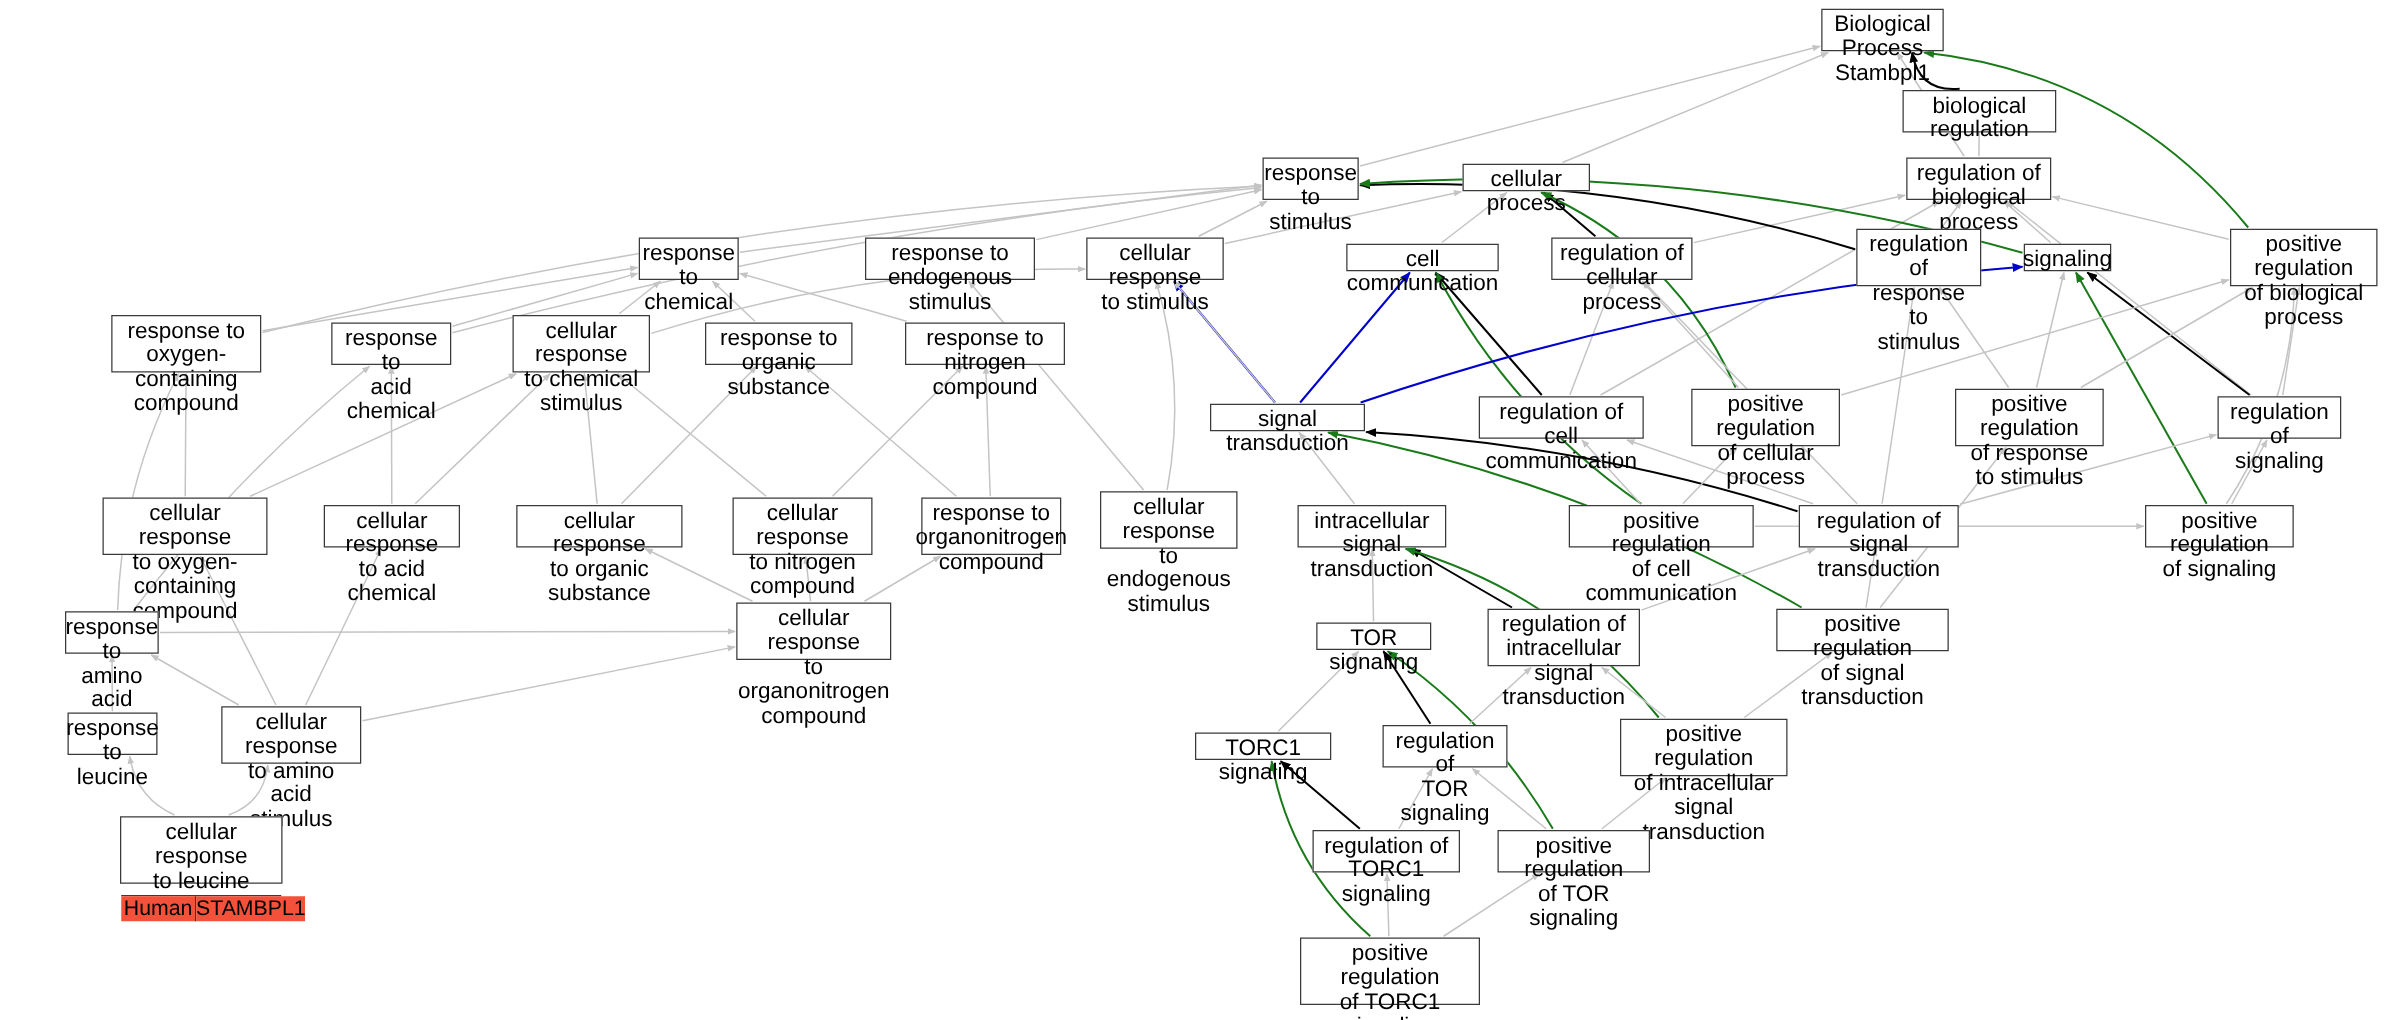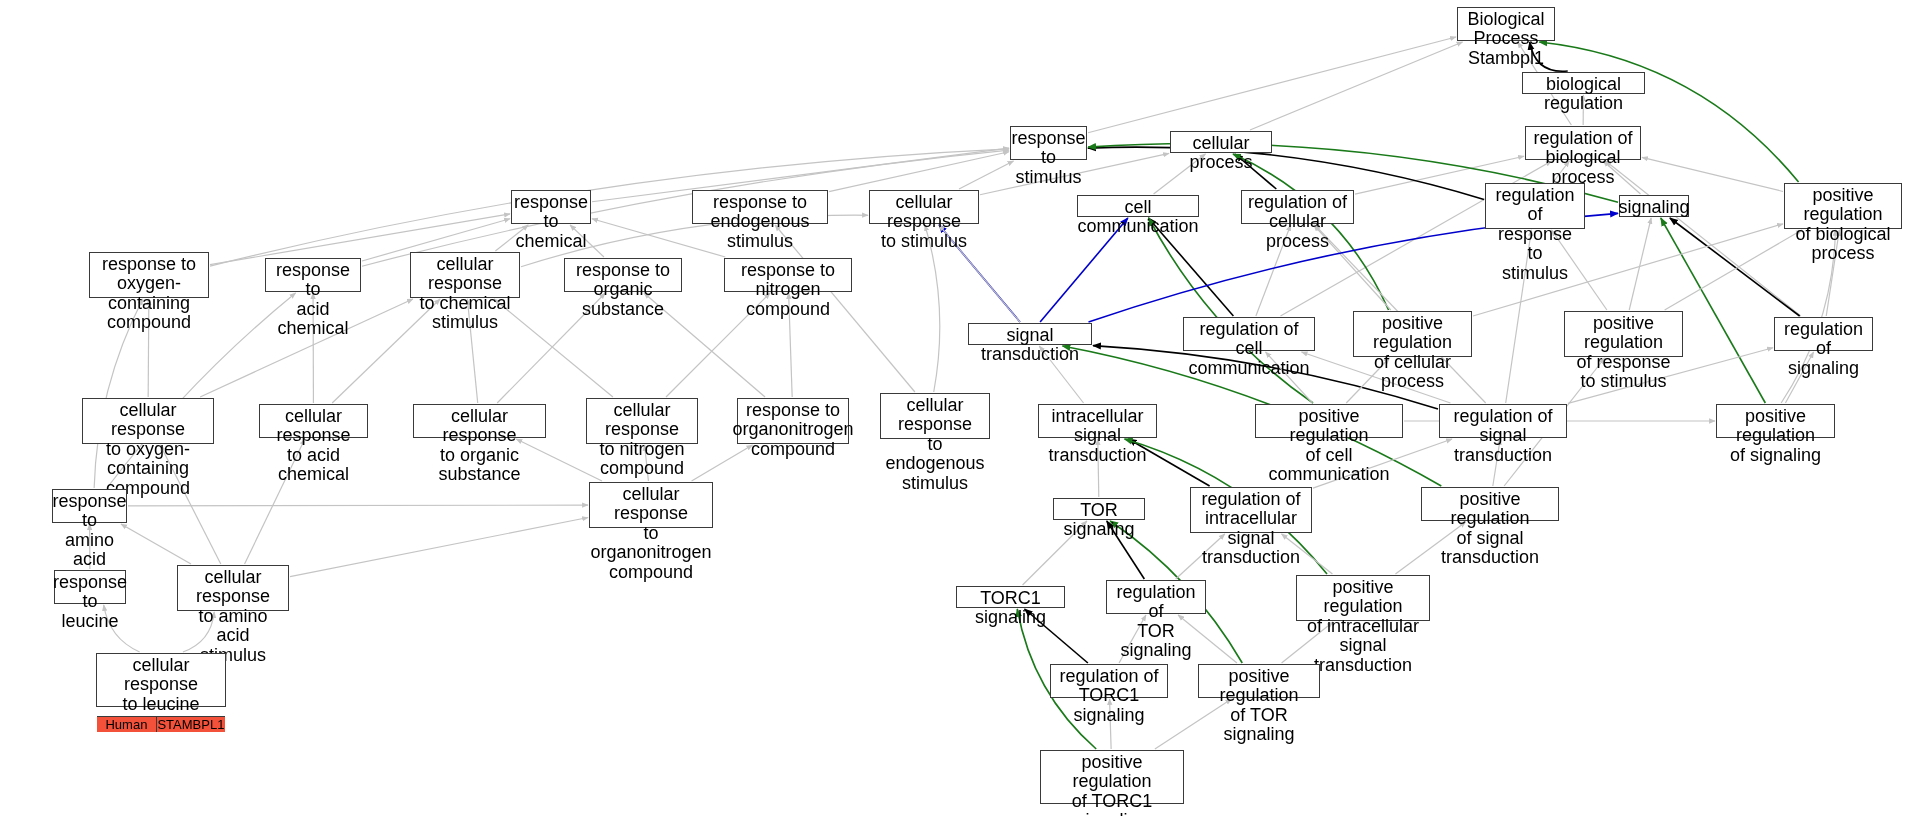--- a/index.html
+++ b/index.html
@@ -9,21 +9,21 @@
   #edges{position:absolute;left:0;top:0;width:1911px;height:816px;}
   .node{position:absolute;box-sizing:border-box;border:1.6px solid #3a3a3a;
         background:#ffffff;color:#000;display:flex;flex-direction:column;
         align-items:stretch;justify-content:flex-start;z-index:5;}
   .node .lbl{flex:1;display:flex;align-items:center;justify-content:center;
         text-align:center;line-height:1.08;font-size:18px;padding:2px 4px;
         white-space:pre-line;}
   .node.gene{border-width:1.8px;}
   .generow{display:flex;border-top:1.6px solid #3a3a3a;height:20px;}
   .generow .cell{flex:1;display:flex;align-items:center;justify-content:center;
-        background:#f4513a;font-size:13px;color:#000;}
+        background:#f4513a;font-size:17px;color:#000;}
   .generow .cell.sp{flex:0 0 46%;border-right:1.6px solid #3a3a3a;}
 </style>
 </head>
 <body>
 
 <div id="stage">
   <svg id="edges">
       <defs>
         <marker id="ah0" viewBox="0 0 10 10" refX="9" refY="5" markerWidth="5.5" markerHeight="5.5" orient="auto-start-reverse" markerUnits="strokeWidth">
           <path d="M0,1 L10,5 L0,9 z" fill="#c4c4c4"></path>
@@ -137,21 +137,21 @@
       <path d="M1087.892857142857,663 Q1056.232142857143,636 1024.5714285714287,609" fill="none" stroke="#000000" stroke-width="1.6" marker-end="url(#ah1)"></path>
       <path d="M1096.2111111111112,749 Q1032.3492619720819,692.7530396225329 1017.2666666666667,609" fill="none" stroke="#1a7a1a" stroke-width="1.6" marker-end="url(#ah2)"></path>
       <path d="M1111.125,749 Q1110.34375,724 1109.5625,699" fill="none" stroke="#c4c4c4" stroke-width="1.2" marker-end="url(#ah0)"></path>
       <path d="M1154.875,749 Q1193.15625,724 1231.4375,699" fill="none" stroke="#c4c4c4" stroke-width="1.2" marker-end="url(#ah0)"></path>
     </svg>
   <div id="nodelayer">
       <div class="node" style="left: 1457px; top: 7px; width: 98px; height: 34px;">
         <div class="lbl">Biological Process
 Stambpl1</div>
       </div>
-      <div class="node" style="left: 1522px; top: 72px; width: 123px; height: 22px;">
+      <div class="node" style="left: 1522px; top: 72px; width: 123px; height: 34px;">
         <div class="lbl">biological regulation</div>
       </div>
       <div class="node" style="left: 1525px; top: 126px; width: 116px; height: 34px;">
         <div class="lbl">regulation of
 biological process</div>
       </div>
       <div class="node" style="left: 1010px; top: 126px; width: 77px; height: 34px;">
         <div class="lbl">response to
 stimulus</div>
       </div>

